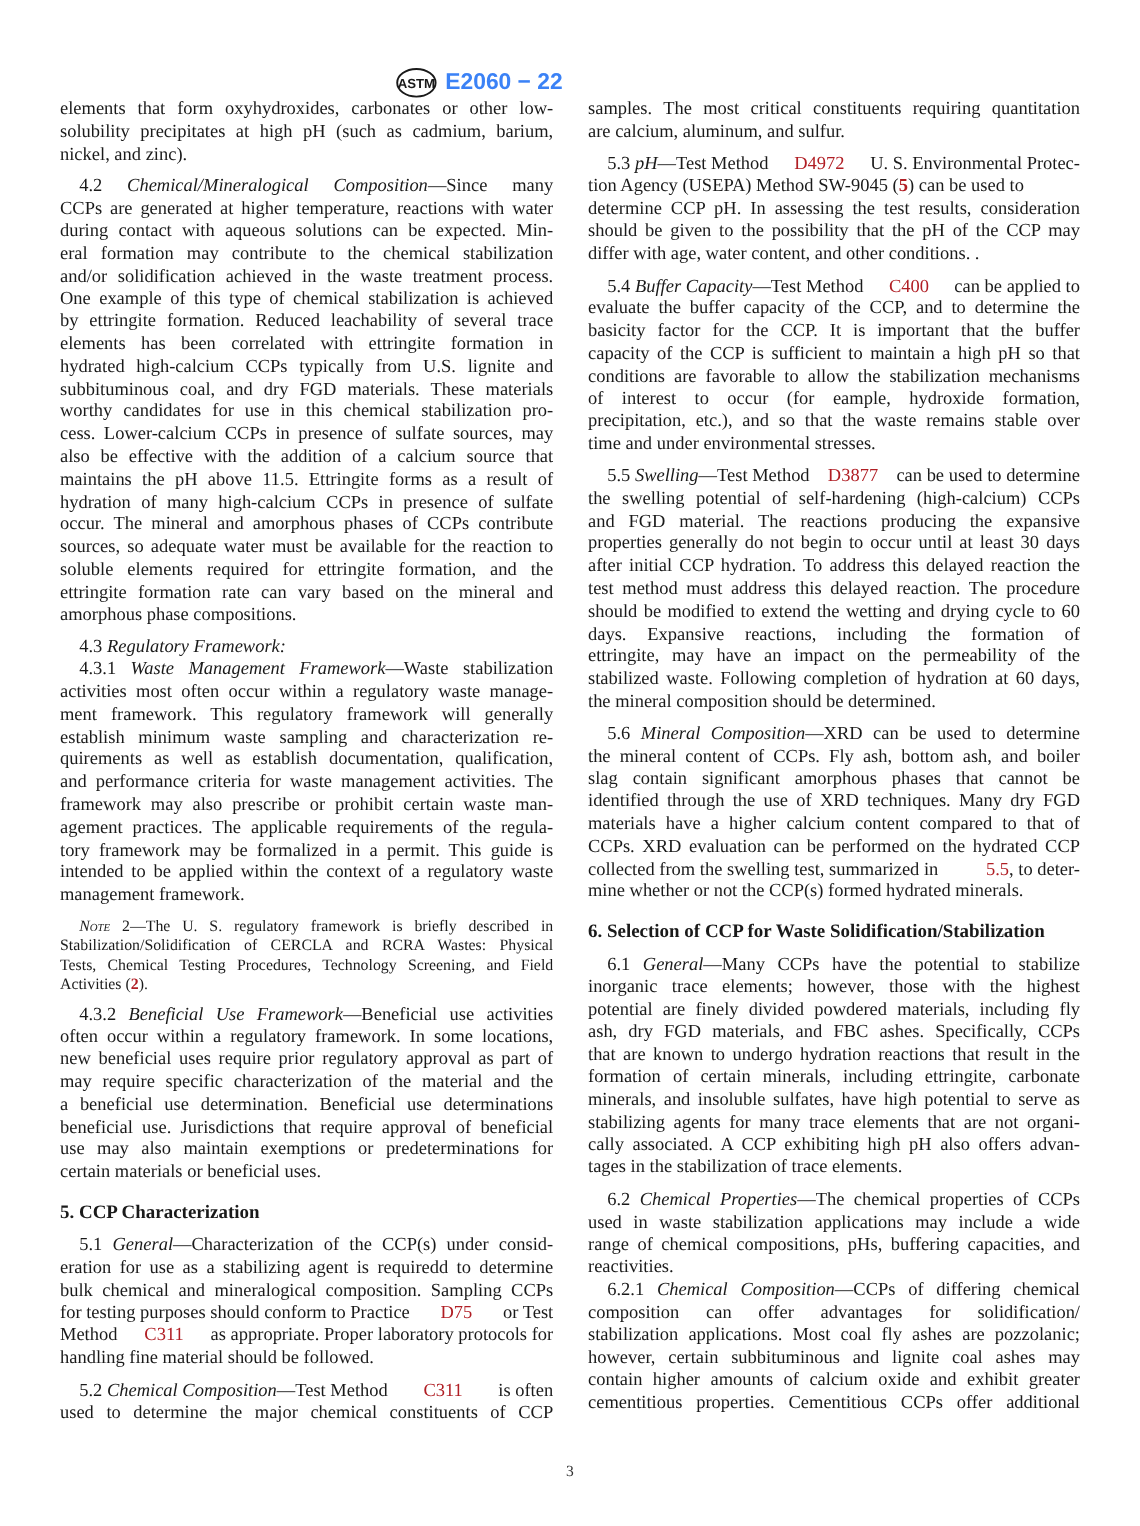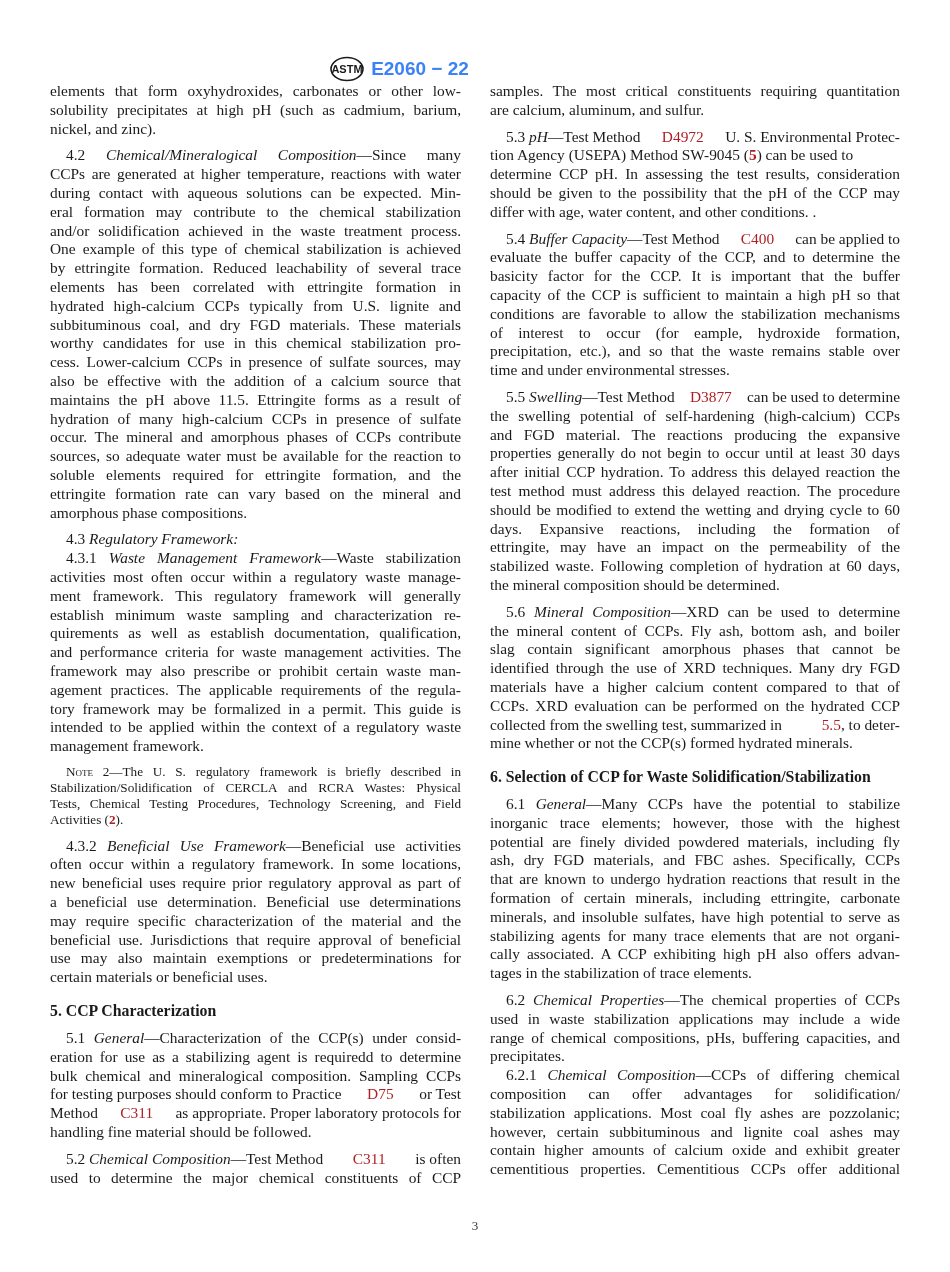--- a/index.html
+++ b/index.html
@@ -15,21 +15,21 @@
   .ln.last { text-align-last:left; }
   .para { margin-bottom:8px; }
   .para.tight { margin-bottom:0; }
   .ind { padding-left:16px; }
   i, .it { font-style:italic; }
   .link { color:#b01e24;text-align:center; }
   .bref { color:#b01e24; font-weight:bold; }
   .heading { font-weight:bold; font-size:15.8px; height:20px; line-height:20px; margin:14px 0 8px 0; white-space:nowrap; }
   .note { font-size:13.2px; line-height:16.2px; margin:6px 0 8px 0; }
   .note .ln { height:16.2px; }
-  .sc { font-variant:small-caps; }
+  .sc { font-variant:small-caps;font-style:italic; }
   .pageno { position:absolute; top:1218px; left:0; width:950px; text-align:center; font-size:13px; color:#333; }
   .row { display:flex; justify-content:space-between; white-space:nowrap; height:18.8px; }
 </style>
 </head>
 <body>
 
 <div class="header">
   <svg class="logo" viewBox="0 0 36 26">
     <ellipse cx="18" cy="13" rx="16" ry="11.5" fill="none" stroke="#1a1a1a" stroke-width="1.6"></ellipse>
     <text x="18" y="17" text-anchor="middle" font-family="Liberation Sans, sans-serif" font-weight="bold" font-size="11" fill="#1a1a1a">ASTM</text>
@@ -90,22 +90,22 @@
     <div class="ln ind"><span class="sc">Note</span><span> 2—The U. S. regulatory framework is briefly described in</span></div>
     <div class="ln">Stabilization/Solidification of CERCLA and RCRA Wastes: Physical</div>
     <div class="ln">Tests, Chemical Testing Procedures, Technology Screening, and Field</div>
     <div class="ln last"><span>Activities (</span><span class="bref">2</span><span>).</span></div>
   </div>
 
   <div class="para">
     <div class="ln ind"><span>4.3.2</span> <i>Beneficial Use Framework</i><span>—Beneficial use activities</span></div>
     <div class="ln">often occur within a regulatory framework. In some locations,</div>
     <div class="ln">new beneficial uses require prior regulatory approval as part of</div>
+    <div class="ln">may require specific characterization of the material and the</div>
     <div class="ln">a beneficial use determination. Beneficial use determinations</div>
-    <div class="ln">may require specific characterization of the material and the</div>
     <div class="ln">beneficial use. Jurisdictions that require approval of beneficial</div>
     <div class="ln">use may also maintain exemptions or predeterminations for</div>
     <div class="ln last">certain materials or beneficial uses.</div>
   </div>
 
   <div class="heading">5.  CCP Characterization</div>
 
   <div class="para">
     <div class="ln ind"><span>5.1</span> <i>General</i><span>—Characterization of the CCP(s) under consid-</span></div>
     <div class="ln">eration for use as a stabilizing agent is requiredd to determine</div>
@@ -213,21 +213,21 @@
     <div class="ln">minerals, and insoluble sulfates, have high potential to serve as</div>
     <div class="ln">stabilizing agents for many trace elements that are not organi-</div>
     <div class="ln">cally associated. A CCP exhibiting high pH also offers advan-</div>
     <div class="ln last">tages in the stabilization of trace elements.</div>
   </div>
 
   <div class="para tight">
     <div class="ln ind"><span>6.2</span> <i>Chemical Properties</i><span>—The chemical properties of CCPs</span></div>
     <div class="ln">used in waste stabilization applications may include a wide</div>
     <div class="ln">range of chemical compositions, pHs, buffering capacities, and</div>
-    <div class="ln last">precipitates.</div>
+    <div class="ln last">reactivities.</div>
   </div>
 
   <div class="para">
     <div class="ln ind"><span>6.2.1</span> <i>Chemical Composition</i><span>—CCPs of differing chemical</span></div>
     <div class="ln">composition can offer advantages for solidification/</div>
     <div class="ln">stabilization applications. Most coal fly ashes are pozzolanic;</div>
     <div class="ln">however, certain subbituminous and lignite coal ashes may</div>
     <div class="ln">contain higher amounts of calcium oxide and exhibit greater</div>
     <div class="ln">cementitious properties. Cementitious CCPs offer additional</div>
   </div>

